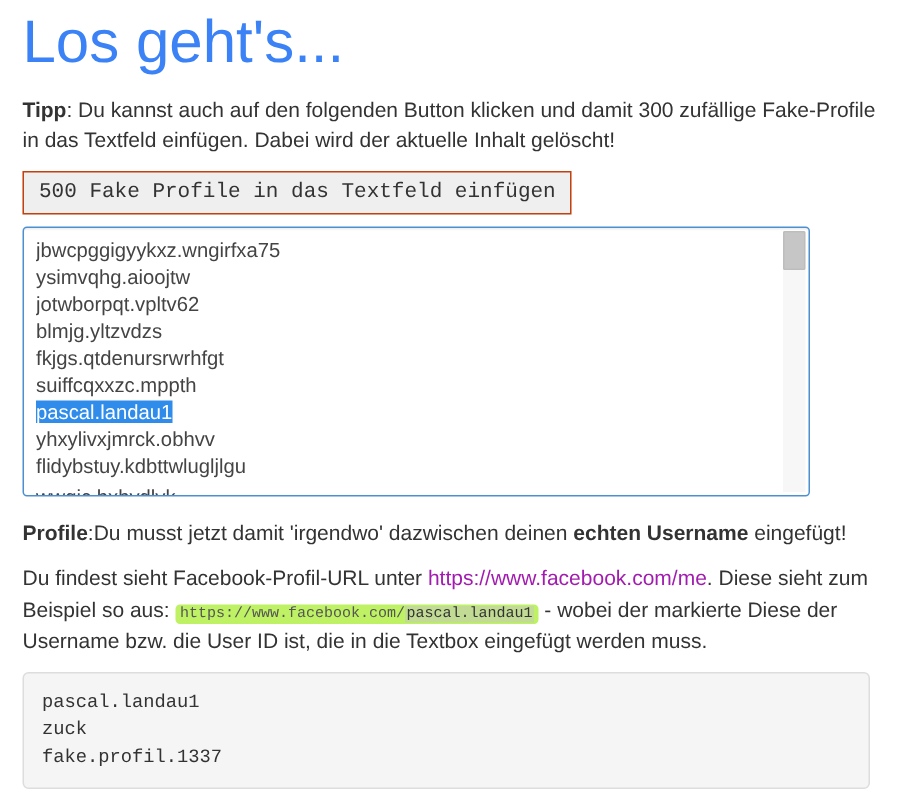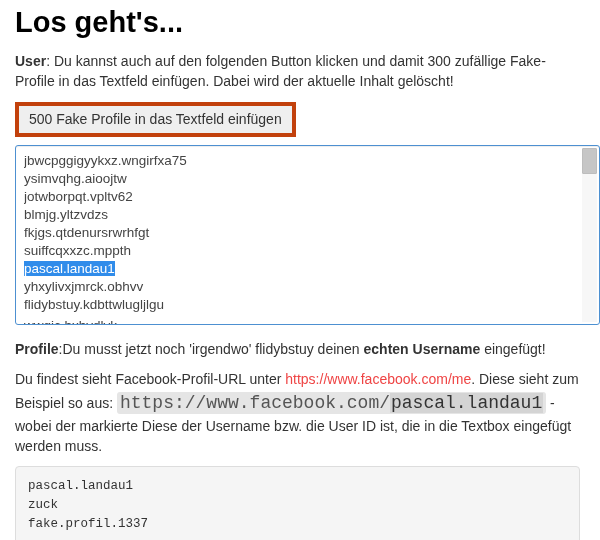--- a/index.html
+++ b/index.html
@@ -12,44 +12,44 @@
     color: #333;
     background: #fff;
     overflow: hidden;
   }
   .wrap {
     padding: 0 15px 15px 15px;
     box-sizing: border-box;
     width: 600px;
   }
   h1 {
-    font-size: 29px;
-    font-weight: 700;
+    font-size: 40px;
+    font-weight: 400;
     margin: 6px 0 12px 0;
-    color: #000000;
+    color: #3b82f6;
   }
   p {
     margin: 0 0 10px 0;
     line-height: 1.45;
   }
   .btn {
     display: inline-block;
     padding: 4px 10px;
     font-size: 14px;
     line-height: 1.4;
     color: #333;
     background-color: #efefef;
-    border: 4px solid #c2410c;
+    border: 1px solid #c2410c;
     cursor: pointer;
-    font-family: Liberation Sans, sans-serif;
+    font-family: Liberation Mono, monospace;
     margin-bottom: 8px;
   }
   .textarea-holder {
     position: relative;
-    width: 585px;
+    width: 525px;
     height: 180px;
     border: 1px solid #4d90d1;
     border-radius: 3px;
     box-shadow: inset 0 1px 1px rgba(0,0,0,.075);
     font-family: Arial, sans-serif;
     font-size: 13.5px;
     line-height: 18px;
     box-sizing: border-box;
     overflow: hidden;
     margin-bottom: 14px;
@@ -84,28 +84,28 @@
     top: 0;
     left: 0;
     right: 0;
     height: 26px;
     background: #c6c6c6;
     border: 1px solid #bdbdbd;
     box-sizing: border-box;
     border-radius: 1px;
   }
   a.link {
-    color: #ef4444;
+    color: #a21caf;
     text-decoration: none;
     text-align: center;
   }
   code.inline {
     font-family: Menlo, Consolas, "Courier New", monospace;
-    font-size: 18px;
-    background: #e5e5e5;
+    font-size: 10px;
+    background: #bef264;
     color: #555;
     padding: 1px 3px;
     border-radius: 3px;
   }
   code.inline .hl {
     background: rgba(196,196,196,.5);
     color: #333;
     padding: 0 1px;
   }
   pre.example {
@@ -125,34 +125,34 @@
   }
   strong { font-weight: 700; }
 </style>
 </head>
 <body>
 
 <div class="wrap">
   <h1>Los geht's...</h1>
 
   <p>
-    <strong>User</strong><span>: Du kannst auch auf den folgenden Button klicken und damit 300 zufällige Fake-Profile in das Textfeld einfügen. Dabei wird der aktuelle Inhalt gelöscht!</span>
+    <strong>Tipp</strong><span>: Du kannst auch auf den folgenden Button klicken und damit 300 zufällige Fake-Profile in das Textfeld einfügen. Dabei wird der aktuelle Inhalt gelöscht!</span>
   </p>
 
   <button class="btn">500 Fake Profile in das Textfeld einfügen</button>
 
   <div class="textarea-holder">
     <div class="ta-lines" id="ta-lines"><span class="ta-line">jbwcpggigyykxz.wngirfxa75</span><span class="ta-line">ysimvqhg.aioojtw</span><span class="ta-line">jotwborpqt.vpltv62</span><span class="ta-line">blmjg.yltzvdzs</span><span class="ta-line">fkjgs.qtdenursrwrhfgt</span><span class="ta-line">suiffcqxxzc.mppth</span><span class="ta-line"><span class="ta-sel">pascal.landau1</span></span><span class="ta-line">yhxylivxjmrck.obhvv</span><span class="ta-line">flidybstuy.kdbttwlugljlgu</span><span class="ta-line ta-partial">wwqic.bxbydlyk</span></div>
     <div class="scrollbar">
       <div class="scroll-thumb"></div>
     </div>
   </div>
 
   <p>
-    <strong>Profile</strong><span>:Du musst jetzt noch 'irgendwo' flidybstuy deinen </span><strong>echten Username</strong><span> eingefügt!</span>
+    <strong>Profile</strong><span>:Du musst jetzt damit 'irgendwo' dazwischen deinen </span><strong>echten Username</strong><span> eingefügt!</span>
   </p>
 
   <p>
     <span>Du findest sieht Facebook-Profil-URL unter </span><a href="#" class="link">https://www.facebook.com/me</a><span>. Diese sieht zum Beispiel so aus: </span><code class="inline"><span>https://www.facebook.com/</span><span class="hl">pascal.landau1</span></code><span> - wobei der markierte Diese der Username bzw. die User ID ist, die in die Textbox eingefügt werden muss.</span>
   </p>
 
 
   <pre class="example">pascal.landau1
 zuck
 fake.profil.1337</pre>

